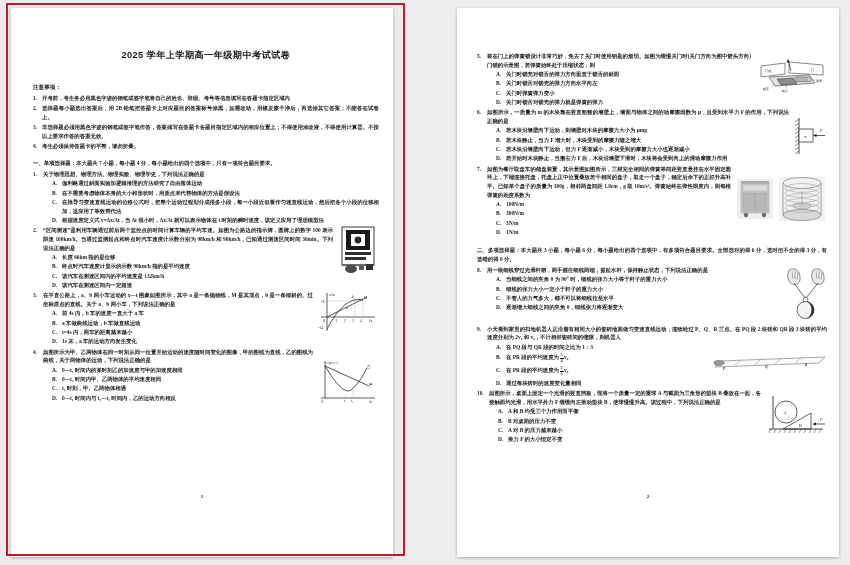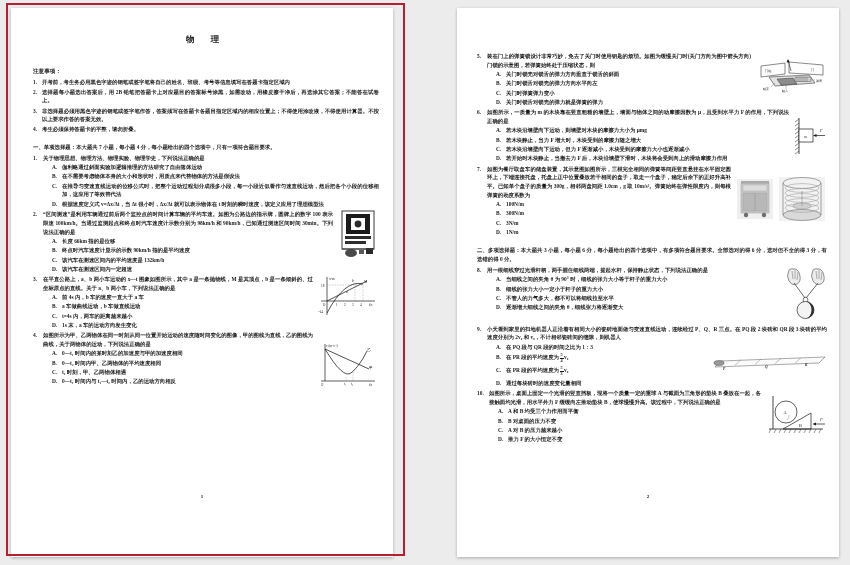--- a/index.html
+++ b/index.html
@@ -80,21 +80,21 @@
 </style>
 </head>
 <body>
 
 <div class="viewer">
 
   <div class="page" id="page-left">
     <div class="page-inner">
       <div class="doc">
 
-        <div class="subject">物    理</div>
+        <div class="title">2025 学年上学期高一年级期中考试试卷</div>
 
         <div class="notice-head">注意事项：</div>
         <ul class="notice">
           <li><span class="num">1.</span><span>开考前，考生务必用黑色字迹的钢笔或签字笔将自己的姓名、班级、考号等信息填写在答题卡指定区域内</span></li>
           <li><span class="num">2.</span><span>选择题每小题选出答案后，用 2B 铅笔把答题卡上对应题目的答案标号涂黑，如需改动，用橡皮擦干净后，再选涂其它答案；不能答在试卷上。</span></li>
           <li><span class="num">3.</span><span>非选择题必须用黑色字迹的钢笔或签字笔作答，答案须写在答题卡各题目指定区域内的相应位置上；不得使用涂改液，不得使用计算器。不按以上要求作答的答案无效。</span></li>
           <li><span class="num">4.</span><span>考生必须保持答题卡的平整，请勿折叠。</span></li>
         </ul>
 
         <div class="sec-head">一、单项选择题：本大题共 7 小题，每小题 4 分，每小题给出的四个选项中，只有一项符合题目要求。</div>

